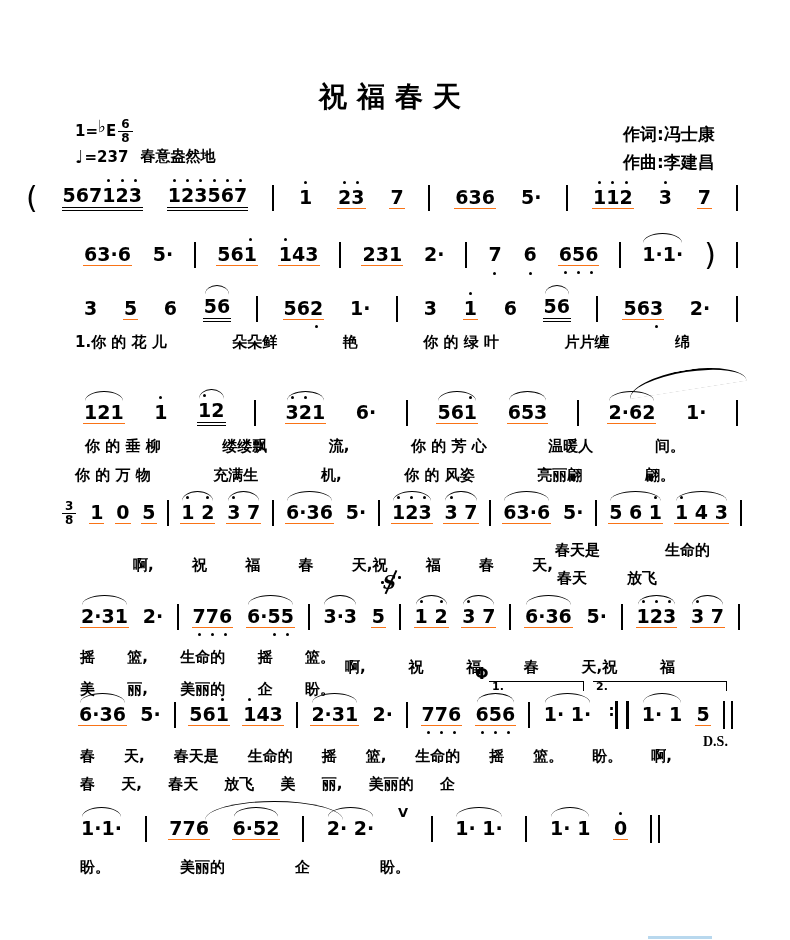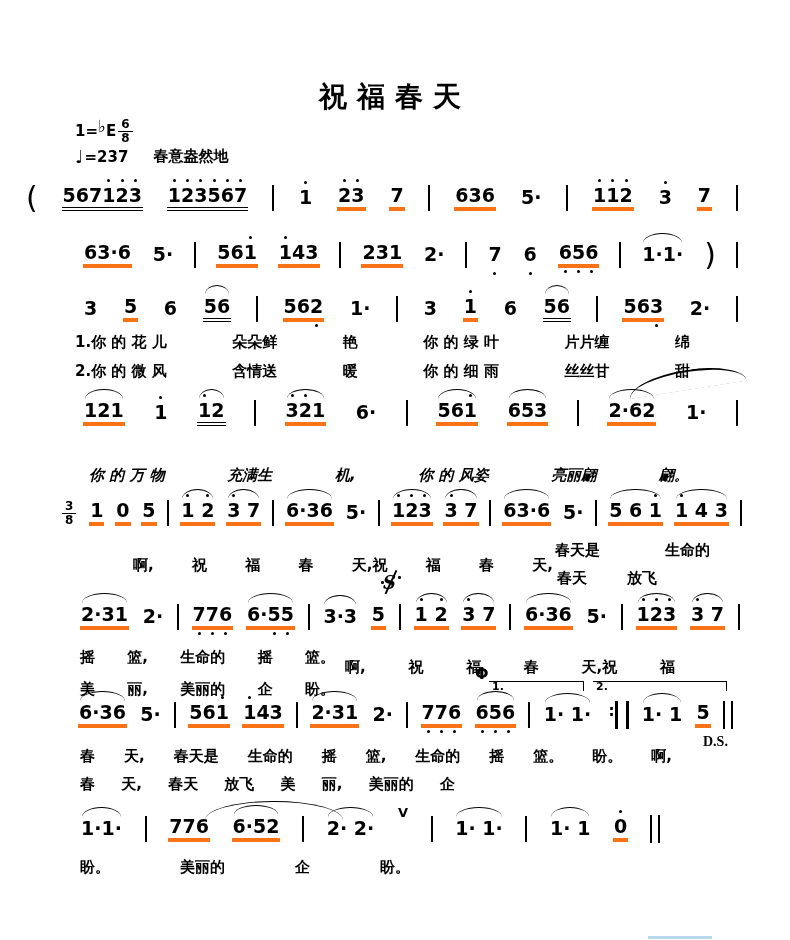--- a/index.html
+++ b/index.html
@@ -7,61 +7,61 @@
         font-family:"DejaVu Sans",sans-serif;color:#000;}
   
   .title{position:absolute;left:0;right:0;top:78px;text-align:center;
          font-family:"DejaVu Serif",serif;font-weight:bold;font-size:28px;letter-spacing:10px;}
   
   .keyblock{position:absolute;left:75px;top:118px;font-size:15px;font-weight:bold;}
   .keyrow1{display:flex;align-items:center;height:26px;}
   .keyrow1 .flat{font-size:17px;position:relative;top:-5px;}
   .keyrow2{display:flex;align-items:center;margin-top:2px;}
   .qnote{font-size:18px;margin-right:1px;}
-  .expr{margin-left:25px;font-weight:600;}
+  .expr{margin-left:12px;font-weight:600;}
   .ts{display:inline-flex;flex-direction:column;align-items:center;font-size:12px;
       font-weight:bold;line-height:1.05;margin:0 2px;}
   .ts i{font-style:normal;}
   .ts i:first-child{border-bottom:1.5px solid #000;padding:0 3px;}
   
   .credits{position:absolute;left:623px;top:120px;font-size:17px;font-weight:600;line-height:28px;}
   
   .mline{position:absolute;display:flex;justify-content:space-between;align-items:center;height:34px;}
   .l1{left:26px;top:181px;width:712px;}
   .l2{left:83px;top:238px;width:655px;}
   .l3{left:83px;top:292px;width:655px;}
   .l4{left:83px;top:396px;width:655px;}
   .l5{left:60px;top:496px;width:682px;}
   .l6{left:80px;top:600px;width:660px;}
   .l7{left:78px;top:698px;width:655px;}
   .l8{left:80px;top:812px;width:580px;}
   .tok{display:inline-block;position:relative;font-size:19px;font-weight:bold;
        line-height:1.15;padding:0 1px;white-space:nowrap;}
-  .u1{border-bottom:4px solid #f97316;}
+  .u1{border-bottom:1px solid #f97316;}
   .u2{border-bottom:4px double #000;}
   .arc::before{content:'';position:absolute;left:2px;right:2px;top:-11px;height:9px;
        border-top:1.5px solid #000;border-radius:50% 50% 0 0/100% 100% 0 0;}
   .ch{display:inline-block;position:relative;font-weight:bold;font-style:normal;}
   .ch.da::before{content:'';position:absolute;left:50%;top:-6px;width:3px;height:3px;
        margin-left:-1.5px;border-radius:50%;background:#000;}
   .ch.db::after{content:'';position:absolute;left:50%;bottom:-9px;width:3px;height:3px;
        margin-left:-1.5px;border-radius:50%;background:#000;}
   .bar{width:2px;height:26px;background:#000;}
   .rep{position:relative;width:8px;height:28px;border-left:3px solid #000;border-right:3px solid #000;margin-left:10px;}
   .rep::before{content:':';position:absolute;left:-9px;top:1px;font-size:15px;font-weight:bold;}
   .fin{width:6px;height:28px;border-left:2px solid #000;border-right:2px solid #000;}
   .paren{font-size:30px;font-weight:normal;line-height:1;}
   .breath{border:none;font-size:13px;align-self:flex-start;margin-top:-6px;}
   
   .lyr{position:absolute;display:flex;justify-content:space-between;
        font-size:15px;font-weight:600;white-space:pre;gap:23px;}
   .y0{left:75px;top:333px;width:615px;}
   .y1{left:75px;top:362px;width:615px;}
   .y2{left:85px;top:437px;width:600px;}
-  .y3{left:89px;top:466px;width:600px;font-style:italic;}
+  .y3{left:75px;top:466px;width:600px;}
   .y4{left:555px;top:541px;width:155px;}
   .y5{left:133px;top:556px;width:420px;}
   .y6{left:557px;top:569px;width:100px;}
   .y7{left:80px;top:648px;width:255px;}
   .y8{left:345px;top:658px;width:330px;}
   .y9{left:80px;top:680px;width:255px;}
   .y10{left:80px;top:747px;width:592px;}
   .y11{left:80px;top:775px;width:375px;}
   .y12{left:80px;top:858px;width:330px;}
   
@@ -104,20 +104,24 @@
           <i>8</i>
         </span>
     </div>
     <div class="keyrow2">
       <span class="qnote">♩</span>
         <span>=237</span>
       <span class="expr">春意盎然地</span>
     </div>
   </div>
 
+  <div class="credits">
+    <div>作词:冯士康</div>
+    <div>作曲:李建昌</div>
+  </div>
 
   <div class="mline l1">
       <span class="paren">(</span>
       <span class="tok u2"><b class="ch">5</b><b class="ch">6</b><b class="ch">7</b><b class="ch da">1</b><b class="ch da">2</b><b class="ch da">3</b></span>
       <span class="tok u2"><b class="ch da">1</b><b class="ch da">2</b><b class="ch da">3</b><b class="ch da">5</b><b class="ch da">6</b><b class="ch da">7</b></span>
       <span class="bar"></span>
       <span class="tok "><b class="ch da">1</b></span>
       <span class="tok u1"><b class="ch da">2</b><b class="ch da">3</b></span>
       <span class="tok u1"><b class="ch">7</b></span>
       <span class="bar"></span>
@@ -159,37 +163,37 @@
       <span class="tok "><b class="ch">3</b></span>
       <span class="tok u1"><b class="ch da">1</b></span>
       <span class="tok "><b class="ch">6</b></span>
       <span class="tok u2 arc"><b class="ch">5</b><b class="ch">6</b></span>
       <span class="bar"></span>
       <span class="tok u1"><b class="ch">5</b><b class="ch">6</b><b class="ch db">3</b></span>
       <span class="tok "><b class="ch">2</b><b class="ch">·</b></span>
       <span class="bar"></span>
     </div>
   <div class="lyr y0"><span class="seg">1.你 的 花 儿</span><span class="seg">朵朵鲜</span><span class="seg">艳</span><span class="seg">你 的 绿 叶</span><span class="seg">片片缠</span><span class="seg">绵</span></div>
-  <div class="lyr y1"><span class="seg">2.你 的 微 风</span><span class="seg">含情送</span><span class="seg">暖</span><span class="seg">你 的 细 雨</span><span class="seg">丝丝甘</span><span class="seg">甜</span></div>
   <div class="mline l4">
       <span class="tok u1 arc"><b class="ch">1</b><b class="ch">2</b><b class="ch">1</b></span>
       <span class="tok "><b class="ch da">1</b></span>
       <span class="tok u2 arc"><b class="ch da">1</b><b class="ch">2</b></span>
       <span class="bar"></span>
       <span class="tok u1 arc"><b class="ch da">3</b><b class="ch da">2</b><b class="ch">1</b></span>
       <span class="tok "><b class="ch">6</b><b class="ch">·</b></span>
       <span class="bar"></span>
       <span class="tok u1 arc"><b class="ch">5</b><b class="ch">6</b><b class="ch da">1</b></span>
       <span class="tok u1 arc"><b class="ch">6</b><b class="ch">5</b><b class="ch">3</b></span>
       <span class="bar"></span>
       <span class="tok u1 arc"><b class="ch">2</b><b class="ch">·</b><b class="ch">6</b><b class="ch">2</b></span>
       <span class="tok "><b class="ch">1</b><b class="ch">·</b></span>
       <span class="bar"></span>
     </div>
   <div class="curve c1"></div>
+  <div class="lyr y2"><span class="seg">你 的 垂 柳</span><span class="seg">缕缕飘</span><span class="seg">流,</span><span class="seg">你 的 芳 心</span><span class="seg">温暖人</span><span class="seg">间。</span></div>
   <div class="lyr y3"><span class="seg">你 的 万 物</span><span class="seg">充满生</span><span class="seg">机,</span><span class="seg">你 的 风姿</span><span class="seg">亮丽翩</span><span class="seg">翩。</span></div>
   <div class="mline l5">
       <span class="ts">
         <i>3</i>
         <i>8</i>
       </span>
       <span class="tok u1"><b class="ch">1</b></span>
       <span class="tok u1"><b class="ch">0</b></span>
       <span class="tok u1"><b class="ch">5</b></span>
       <span class="bar"></span>

